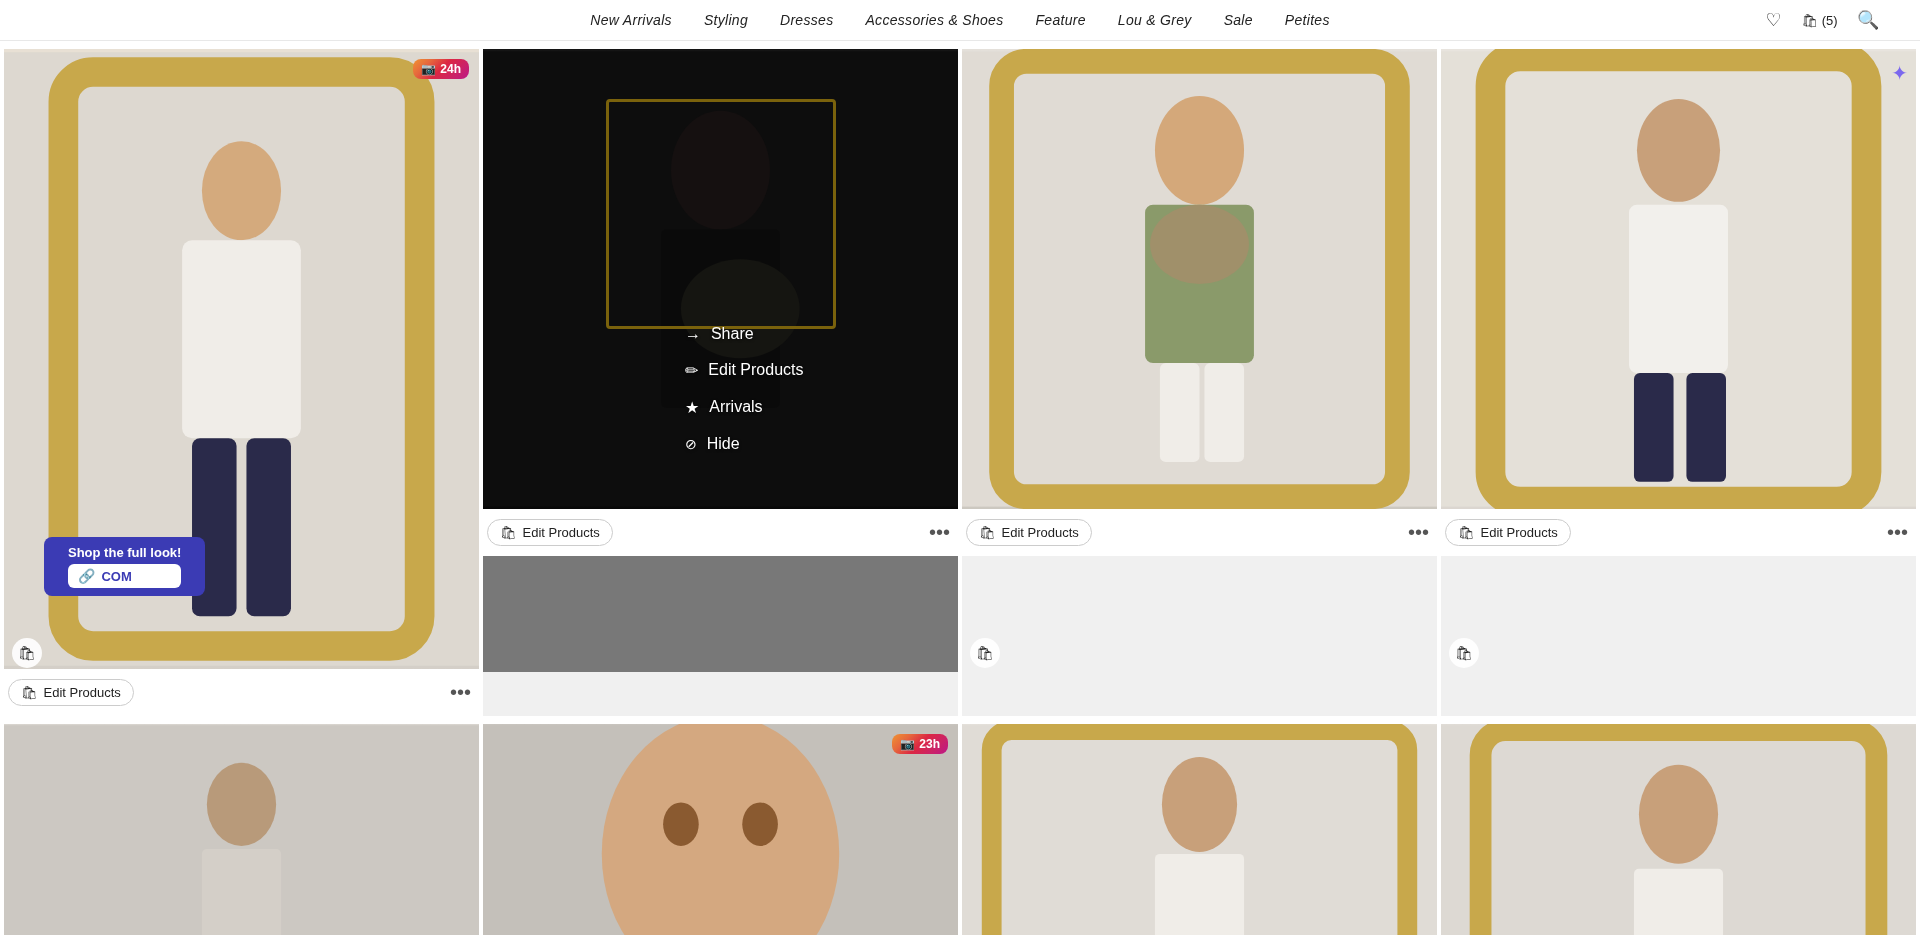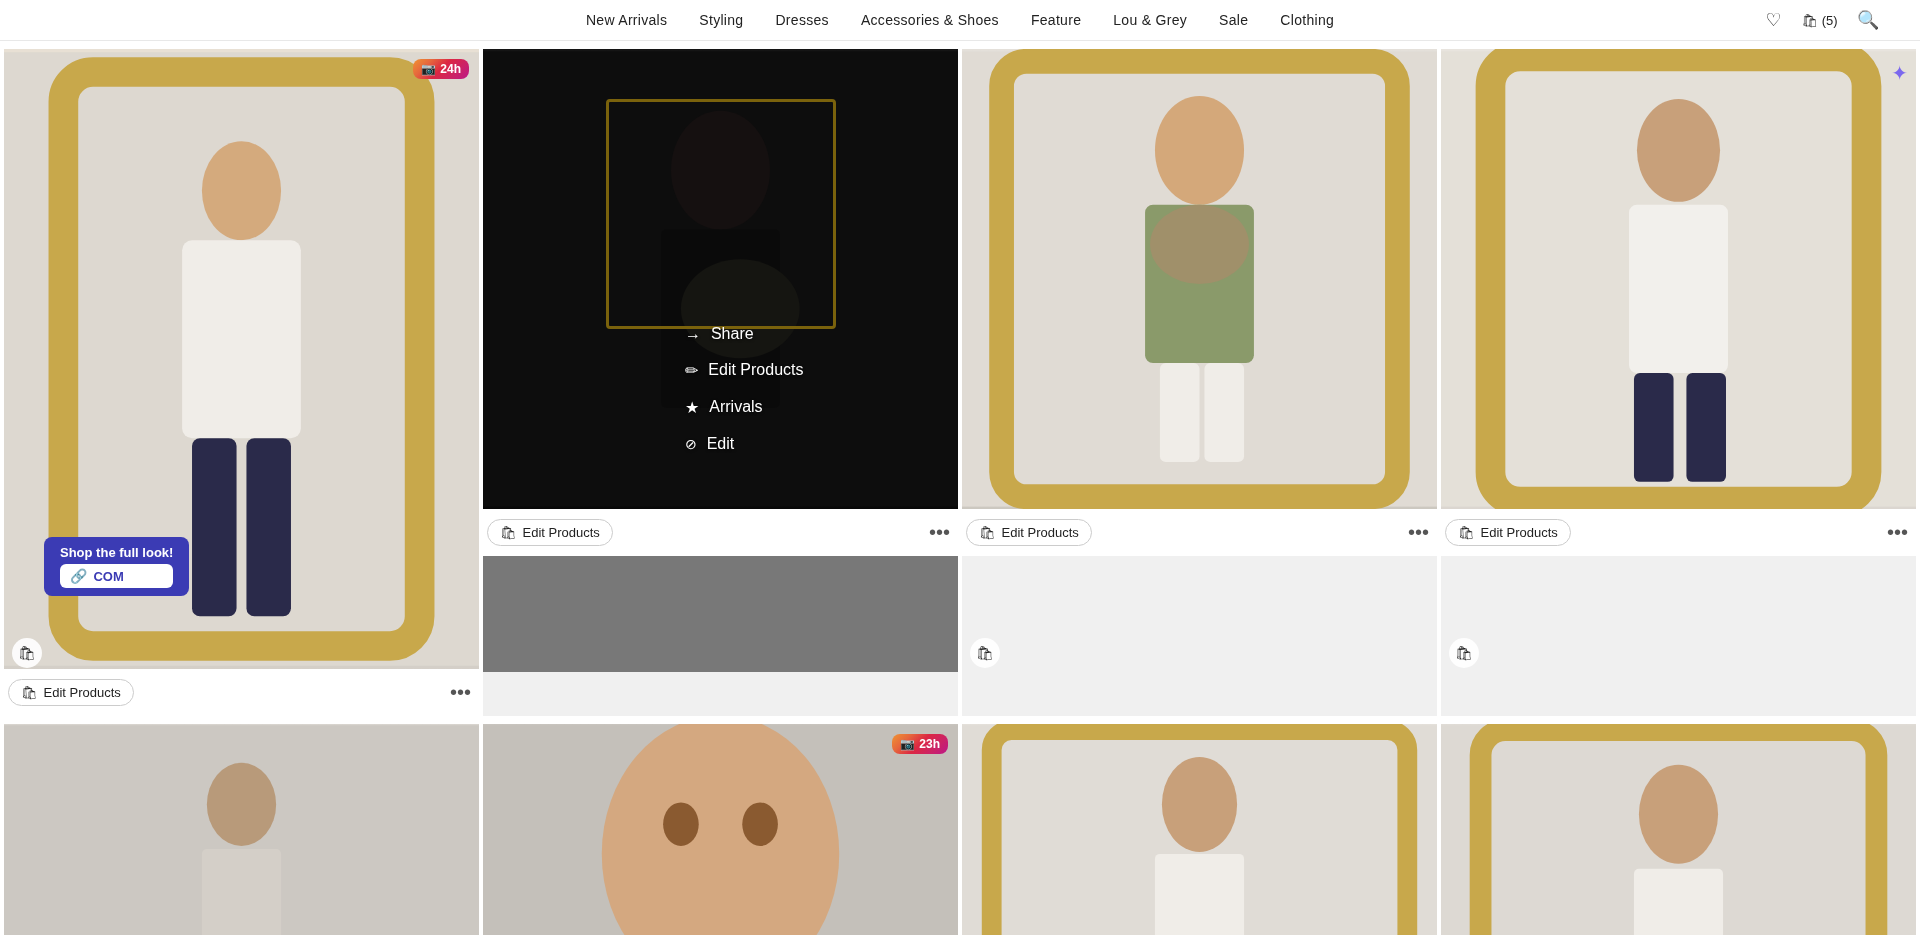--- a/index.html
+++ b/index.html
@@ -6,21 +6,21 @@
     body { font-family: -apple-system, BlinkMacSystemFont, 'Segoe UI', sans-serif; background: #fff; width: 1920px; min-height: 935px; overflow-x: hidden; }
 
     
     .nav {
       display: flex; align-items: center; justify-content: center;
       gap: 32px; padding: 12px 40px; border-bottom: 1px solid #e8e8e8;
       position: relative;
     }
     .nav-item {
       font-size: 14px; color: #222; text-decoration: none; cursor: pointer;
-      white-space: nowrap; letter-spacing: 0.3px;
+      white-space: nowrap; letter-spacing: 0.3px; font-style: italic;
     }
     .nav-right {
       position: absolute; right: 40px; display: flex; align-items: center; gap: 20px;
     }
     .nav-icon { cursor: pointer; font-size: 18px; color: #222; }
     .cart-badge {
       font-size: 13px; color: #222; cursor: pointer;
     }
 
     
@@ -75,21 +75,21 @@
       position: absolute; bottom: 48px; left: 8px;
       background: rgba(255,255,255,0.9); border-radius: 50%;
       width: 30px; height: 30px; display: flex; align-items: center; justify-content: center;
       font-size: 14px; color: #222;
     }
 
     
     .shop-sticker {
       position: absolute; bottom: 120px; left: 40px;
       background: #3b3bb4; color: #fff; border-radius: 8px;
-      padding: 8px 16px; font-size: 13px; font-weight: 600;
+      padding: 8px 24px; font-size: 13px; font-weight: 600;
       text-align: center; min-width: 140px;
     }
     .shop-sticker-link {
       background: #fff; border-radius: 6px; margin-top: 4px;
       padding: 4px 10px; display: flex; align-items: center; gap: 6px;
       color: #3b3bb4; font-size: 13px; font-weight: 600;
     }
     .link-icon { font-size: 14px; }
     .context-menu {
       position: absolute; top: 50%; left: 50%; transform: translate(-30%, -45%);
@@ -127,21 +127,21 @@
 <body>
 
 <nav class="nav">
   <a class="nav-item">New Arrivals</a>
   <a class="nav-item">Styling</a>
   <a class="nav-item">Dresses</a>
   <a class="nav-item">Accessories &amp; Shoes</a>
   <a class="nav-item">Feature</a>
   <a class="nav-item">Lou &amp; Grey</a>
   <a class="nav-item">Sale</a>
-  <a class="nav-item">Clothing</a>
+  <a class="nav-item">Petites</a>
   <div class="nav-right">
     <span class="nav-icon">♡</span>
     <span class="cart-badge">🛍 <span>(5)</span></span>
     <span class="nav-icon">🔍</span>
   </div>
 </nav>
 
 <div class="grid-container">
 
   <div class="card card-1">
@@ -204,21 +204,21 @@
       <div class="context-menu-item">
         <span class="menu-icon">✏</span>
         <span>Edit Products</span>
       </div>
       <div class="context-menu-item">
         <span class="menu-icon">★</span>
         <span>Arrivals</span>
       </div>
       <div class="context-menu-item">
         <span class="menu-icon" style="font-size:14px;">⊘</span>
-        <span>Edit</span>
+        <span>Hide</span>
       </div>
     </div>
     <div class="card-footer" style="position:relative; z-index:10;">
       <button class="edit-products-btn">
         <span class="shop-icon">🛍</span>
         <span>Edit Products</span>
       </button>
       <button class="more-btn">•••</button>
     </div>
   </div>

